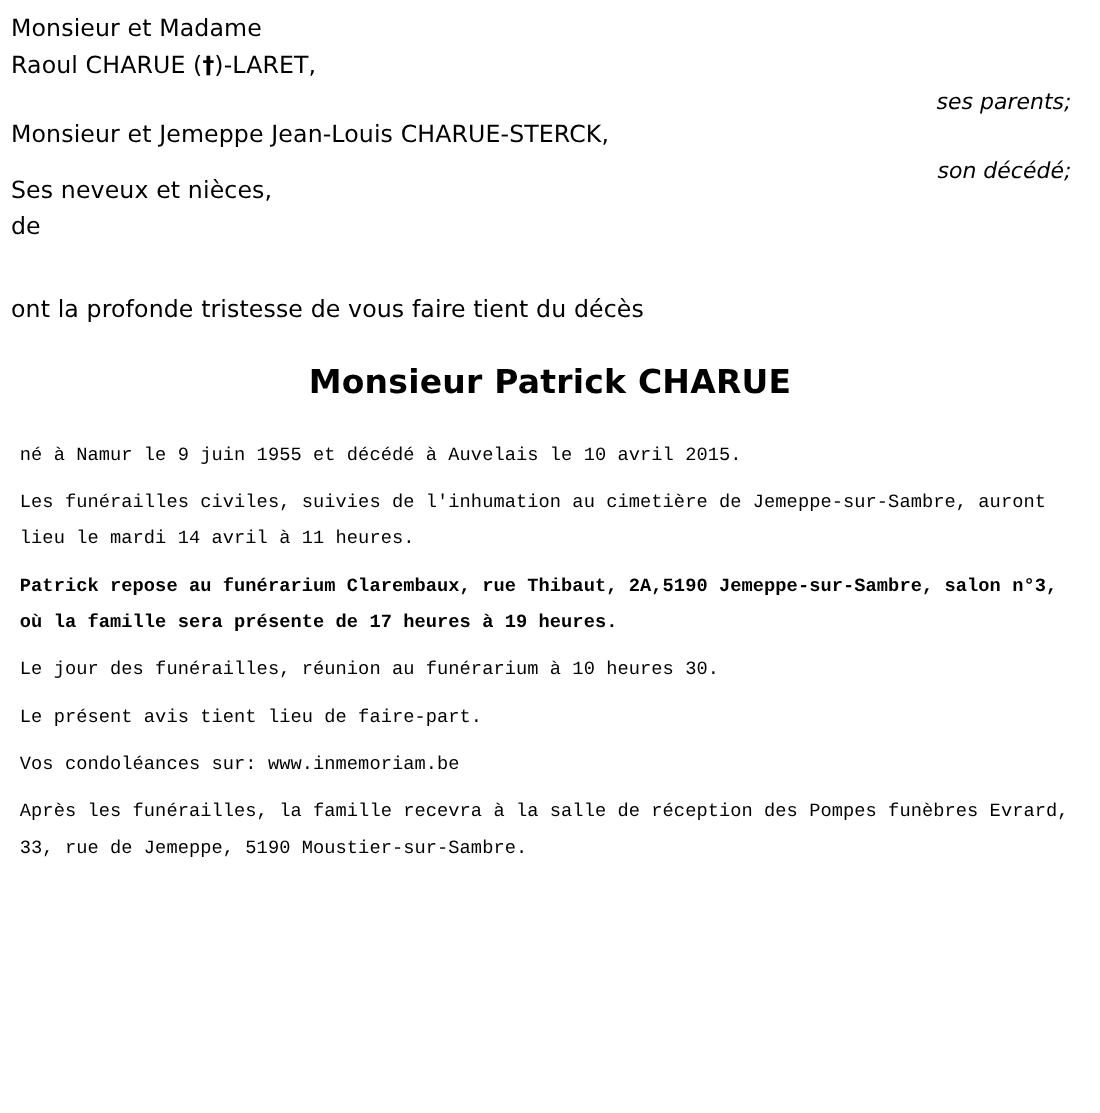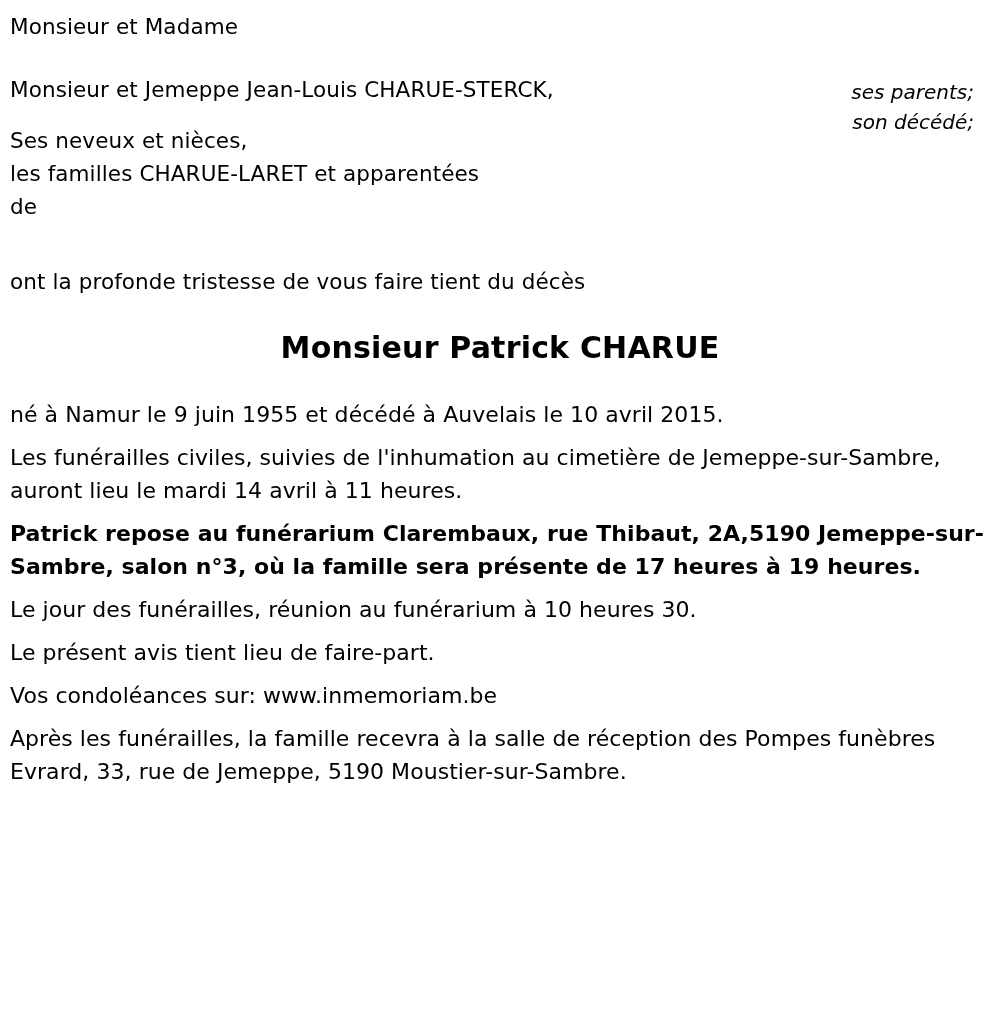--- a/index.html
+++ b/index.html
@@ -60,57 +60,58 @@
     font-weight: bold;
     line-height: 40px;
     letter-spacing: 0.2px;
     margin: 0;
     text-align: center;
   }
 
   
   .body-block { }
   .body-para {
-    font-size: 22px;
+    font-size: 17px;
     line-height: 33px;
     letter-spacing: 0.05px;
-    margin: 0 0 10px 0;
+    margin: 0 0 10px 8px;
     max-width: 982px;
+    font-family: Liberation Mono, monospace;
   }
   .body-para.bold {
     font-weight: bold;
   }
   .dagger {
     font-weight: bold;
   }
 </style>
 </head>
 <body>
 
 <div class="page">
 
   <div class="relatives">
 
     <div class="rel-group">
       <div class="line">Monsieur et Madame</div>
+      <div class="line">Raoul CHARUE (<span class="dagger">†</span>)-LARET,</div>
       <div class="rel-role role-parents">ses parents;</div>
     </div>
 
     <div class="gap-lg"></div>
 
     <div class="rel-group">
       <div class="line">Monsieur et Jemeppe Jean-Louis CHARUE-STERCK,</div>
       <div class="rel-role role-frere">son décédé;</div>
     </div>
 
     <div class="gap-md"></div>
 
     <div class="rel-group">
       <div class="line">Ses neveux et nièces,</div>
-      <div class="line">les familles CHARUE-LARET et apparentées</div>
       <div class="line">de</div>
     </div>
 
   </div>
 
   <div class="gap-xl"></div>
 
   <div class="line">ont la profonde tristesse de vous faire tient du décès</div>
 
   <div class="gap-lg"></div>

